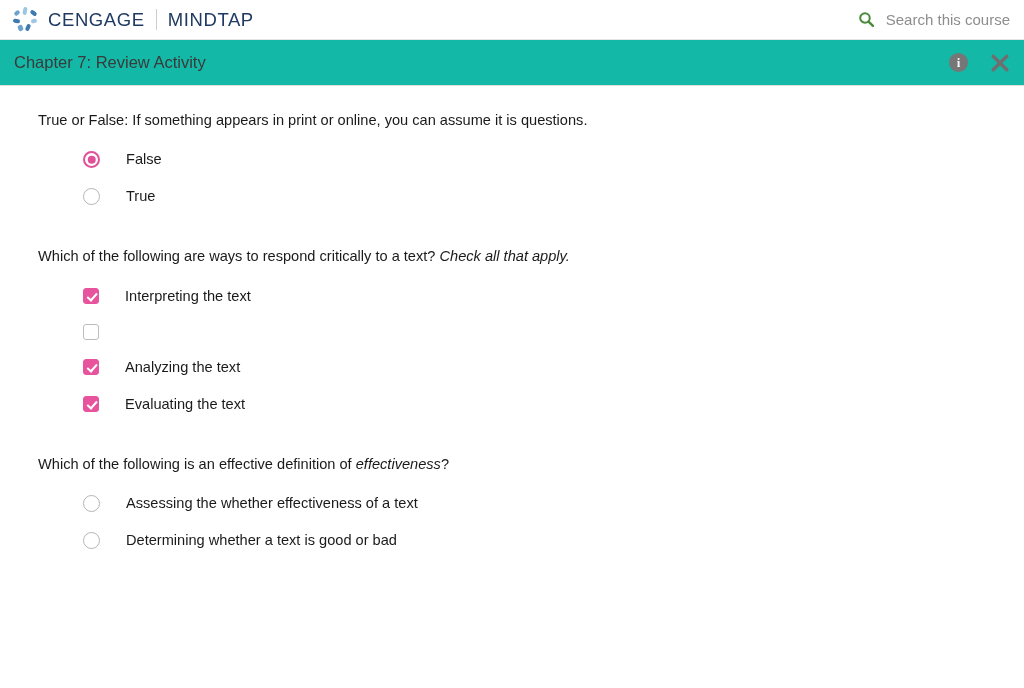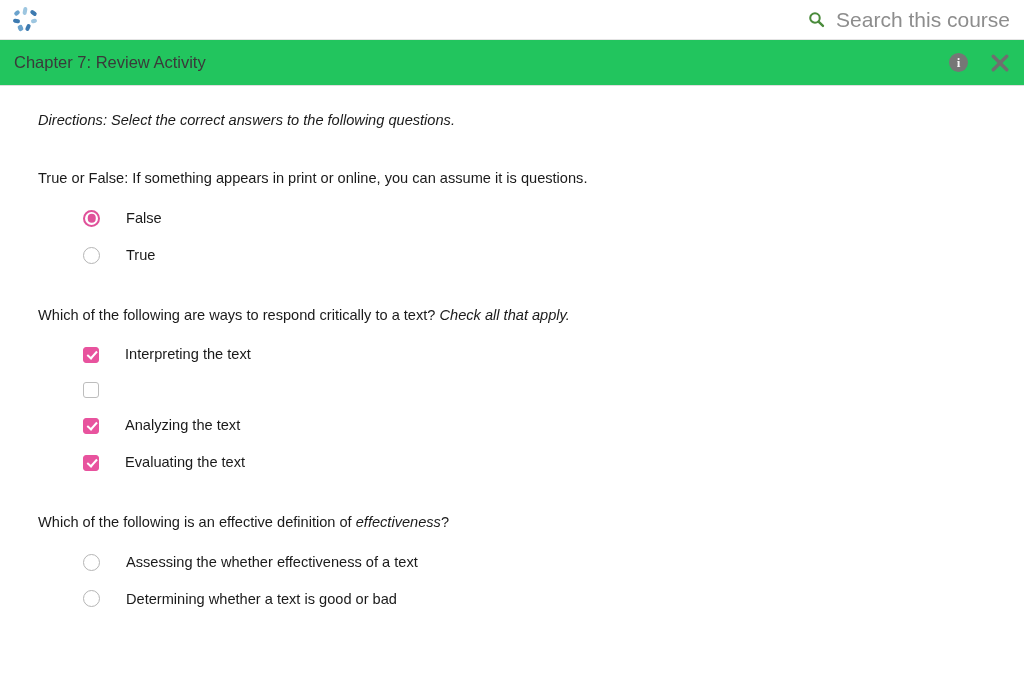--- a/index.html
+++ b/index.html
@@ -71,29 +71,29 @@
     gap: 11px;
     cursor: pointer;
   }
   .search-icon {
     width: 17px;
     height: 17px;
     display: block;
     flex: none;
   }
   .search-label {
-    font-size: 21px;
+    font-size: 15px;
     color: #8d8d8d;
   }
 
   
   .activity-bar {
     position: relative;
     height: 46px;
-    background: #22c55e;
+    background: #14b8a6;
     border-bottom: 1px solid #dedede;
     display: flex;
     align-items: center;
     padding: 0 14px 0 14px;
   }
   .activity-title {
     font-size: 16.5px;
     color: #3a3a3a;
     font-weight: 400;
   }
@@ -221,20 +221,25 @@
     <span class="logo-mark">
       <span style="left:11px;  top:0px;   width:4px;  height:8px;  background:#9dc6e0; transform:rotate(10deg);"></span>
       <span style="left:17.5px;top:4px;   width:7px;  height:4px;  background:#3d7ab0; transform:rotate(38deg);"></span>
       <span style="left:19px;  top:12px;  width:6px;  height:4px;  background:#9dc6e0; transform:rotate(-15deg);"></span>
       <span style="left:14px;  top:17px;  width:4px;  height:7px;  background:#3d7ab0; transform:rotate(25deg);"></span>
       <span style="left:6px;   top:18px;  width:5px;  height:6px;  background:#6ba3cd; transform:rotate(-22deg);"></span>
       <span style="left:1px;   top:12px;  width:7px;  height:4px;  background:#3d7ab0; transform:rotate(12deg);"></span>
       <span style="left:2px;   top:4px;   width:6px;  height:4px;  background:#6ba3cd; transform:rotate(-38deg);"></span>
       <span style="left:10px;  top:10px;  width:5px;  height:5px;  background:#ffffff;"></span>
     </span>
+    <span class="brand-text">
+      <span class="brand-cengage">CENGAGE</span>
+      <span class="brand-divider"></span>
+      <span class="brand-mindtap">MINDTAP</span>
+    </span>
   </div>
 
   <div class="search-area">
     <svg class="search-icon" viewBox="0 0 20 20">
       <circle cx="8.2" cy="8.2" r="5.6" fill="none" stroke="#4a8b3b" stroke-width="2.4"></circle>
       <line x1="12.4" y1="12.4" x2="17.6" y2="17.6" stroke="#4a8b3b" stroke-width="2.8" stroke-linecap="round"></line>
     </svg>
     <span class="search-label">Search this course</span>
   </div>
 </div>
@@ -244,21 +249,20 @@
   <div class="activity-actions">
     <span class="info-icon">i</span>
     <svg class="close-icon" viewBox="0 0 20 20">
       <line x1="3.2" y1="3.2" x2="16.8" y2="16.8" stroke="#6f6f6f" stroke-width="3.4" stroke-linecap="round"></line>
       <line x1="16.8" y1="3.2" x2="3.2" y2="16.8" stroke="#6f6f6f" stroke-width="3.4" stroke-linecap="round"></line>
     </svg>
   </div>
 </div>
 
 <div class="content">
-  <p class="directions">Directions: Select the correct answers to the following questions.</p>
   <div id="questions-root">
       <div class="q-block">
         <p class="question"><span>True or False: If something appears in print or online, you can assume it is questions.</span></p>
         <div class="options">
           <label class="option">
             <span class="radio checked"></span>
             <span class="option-label">False</span>
           </label>
           <label class="option">
             <span class="radio"></span>

